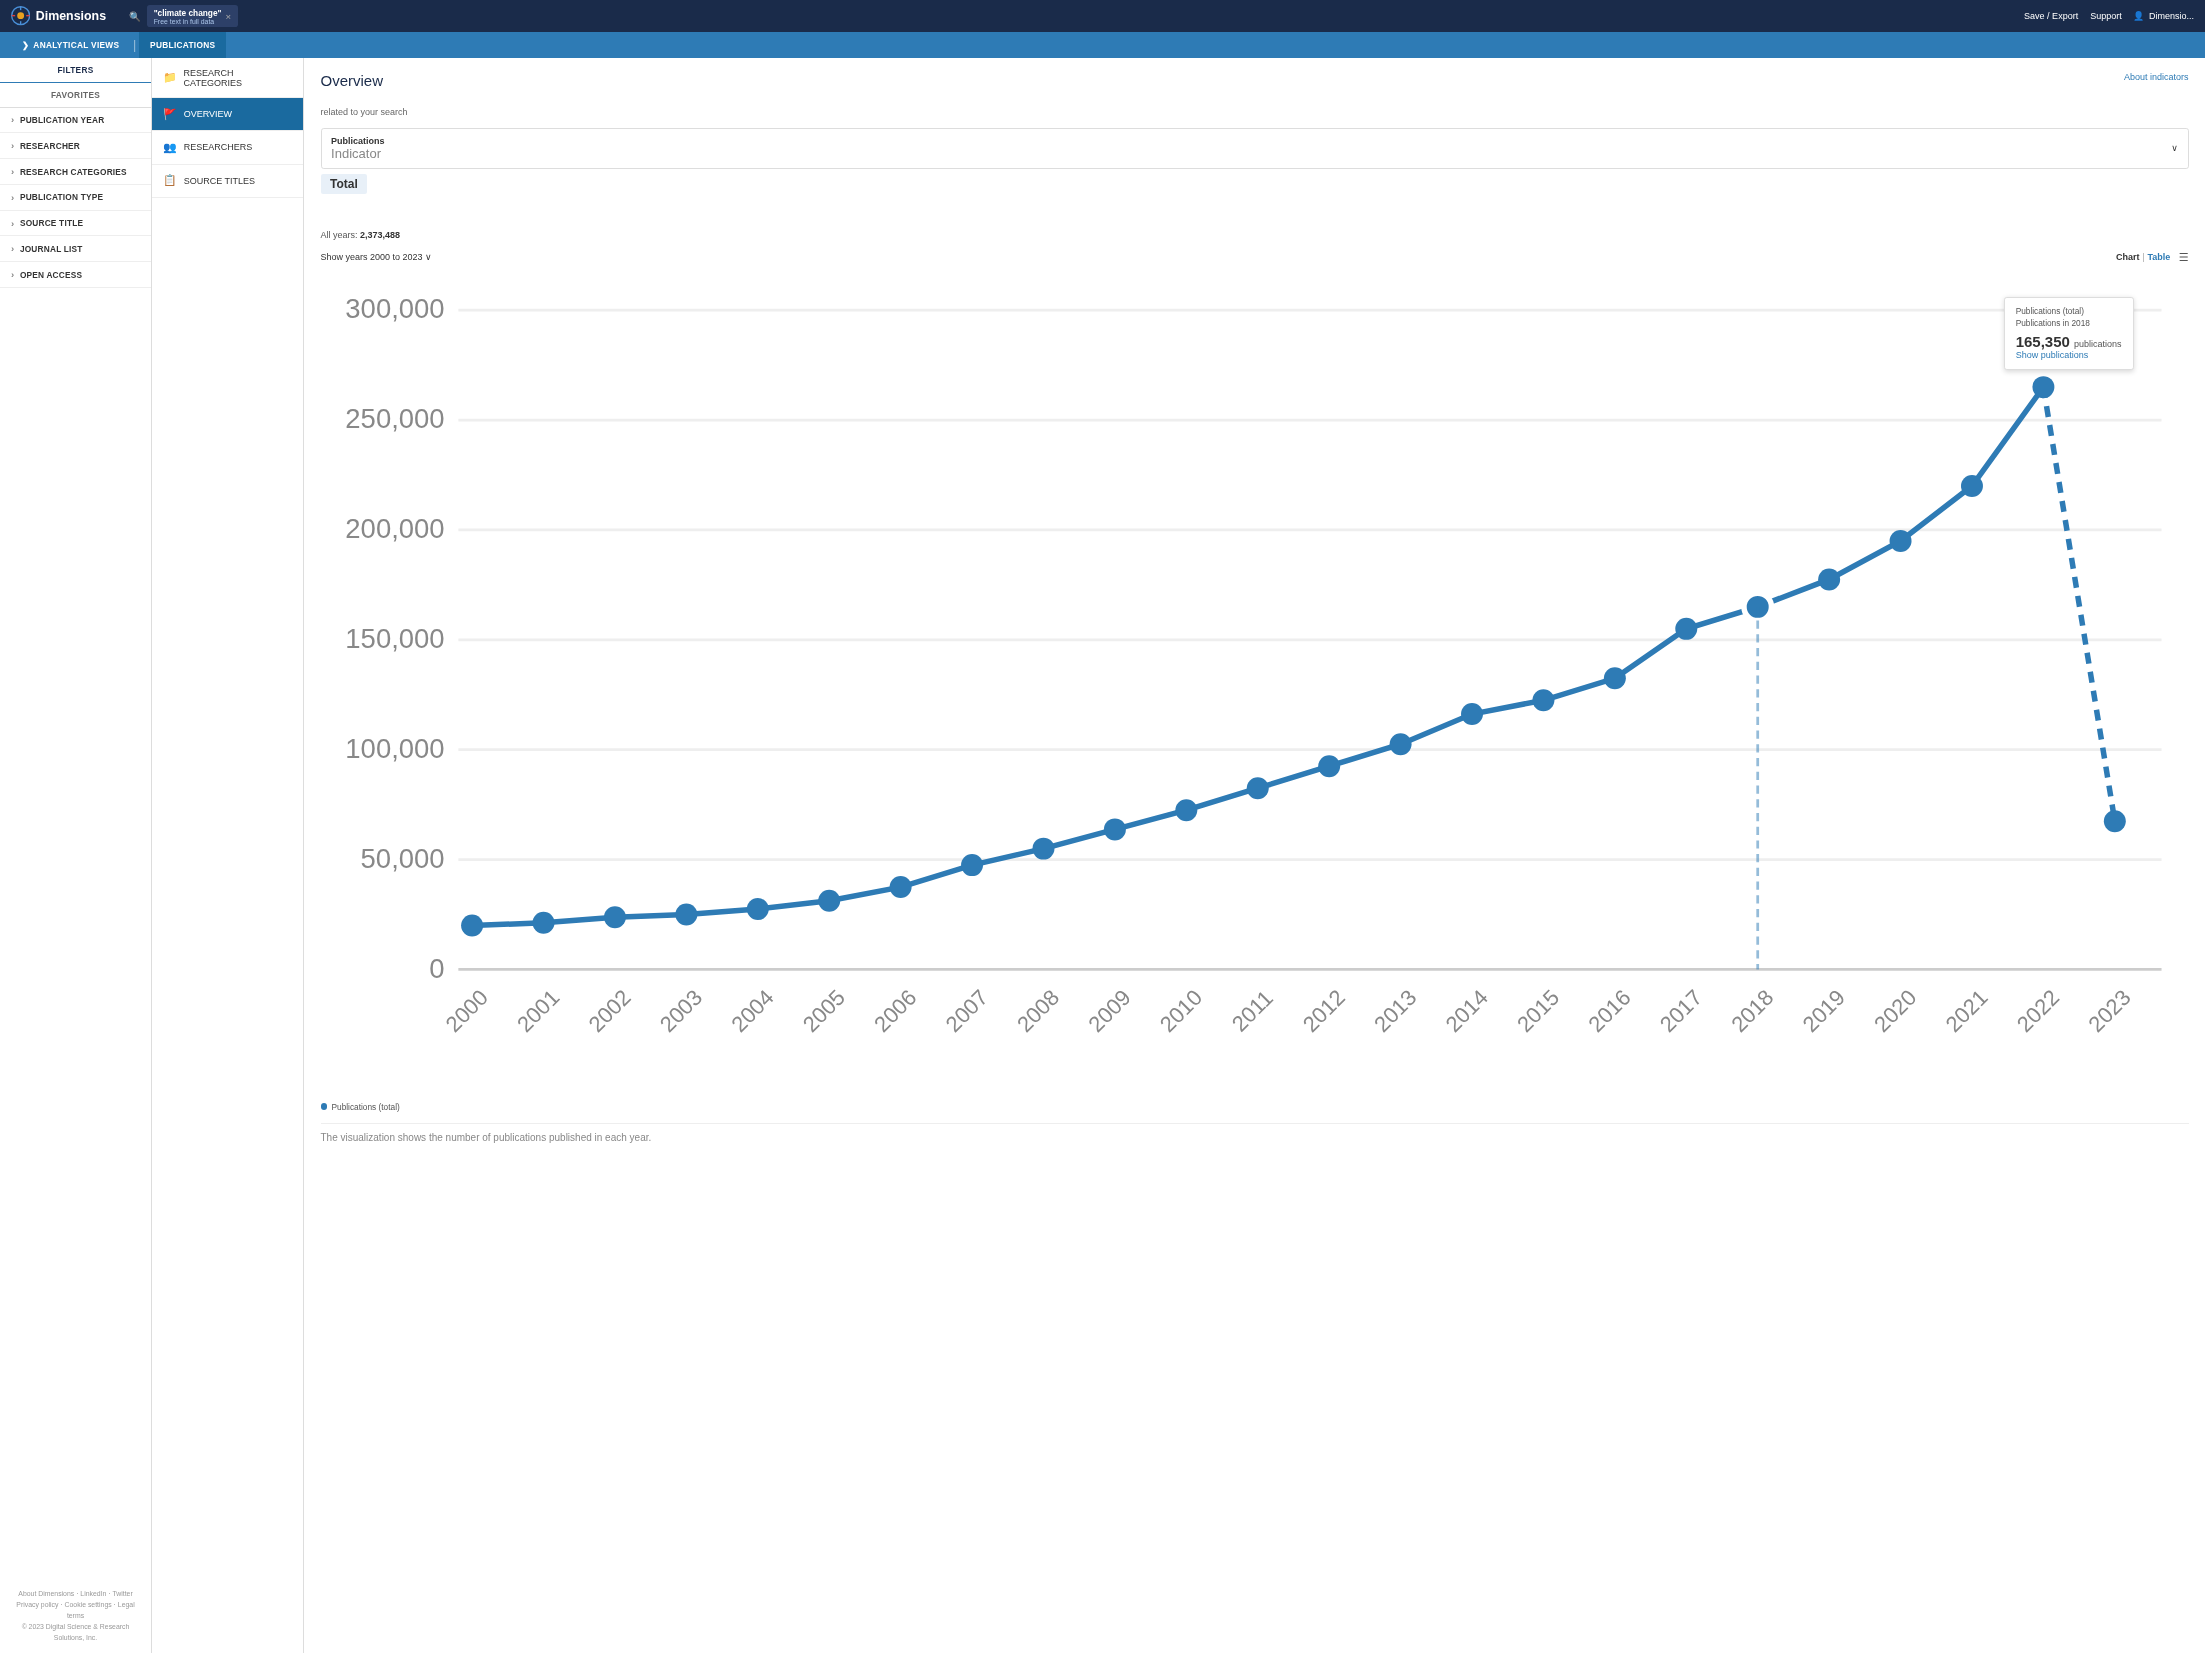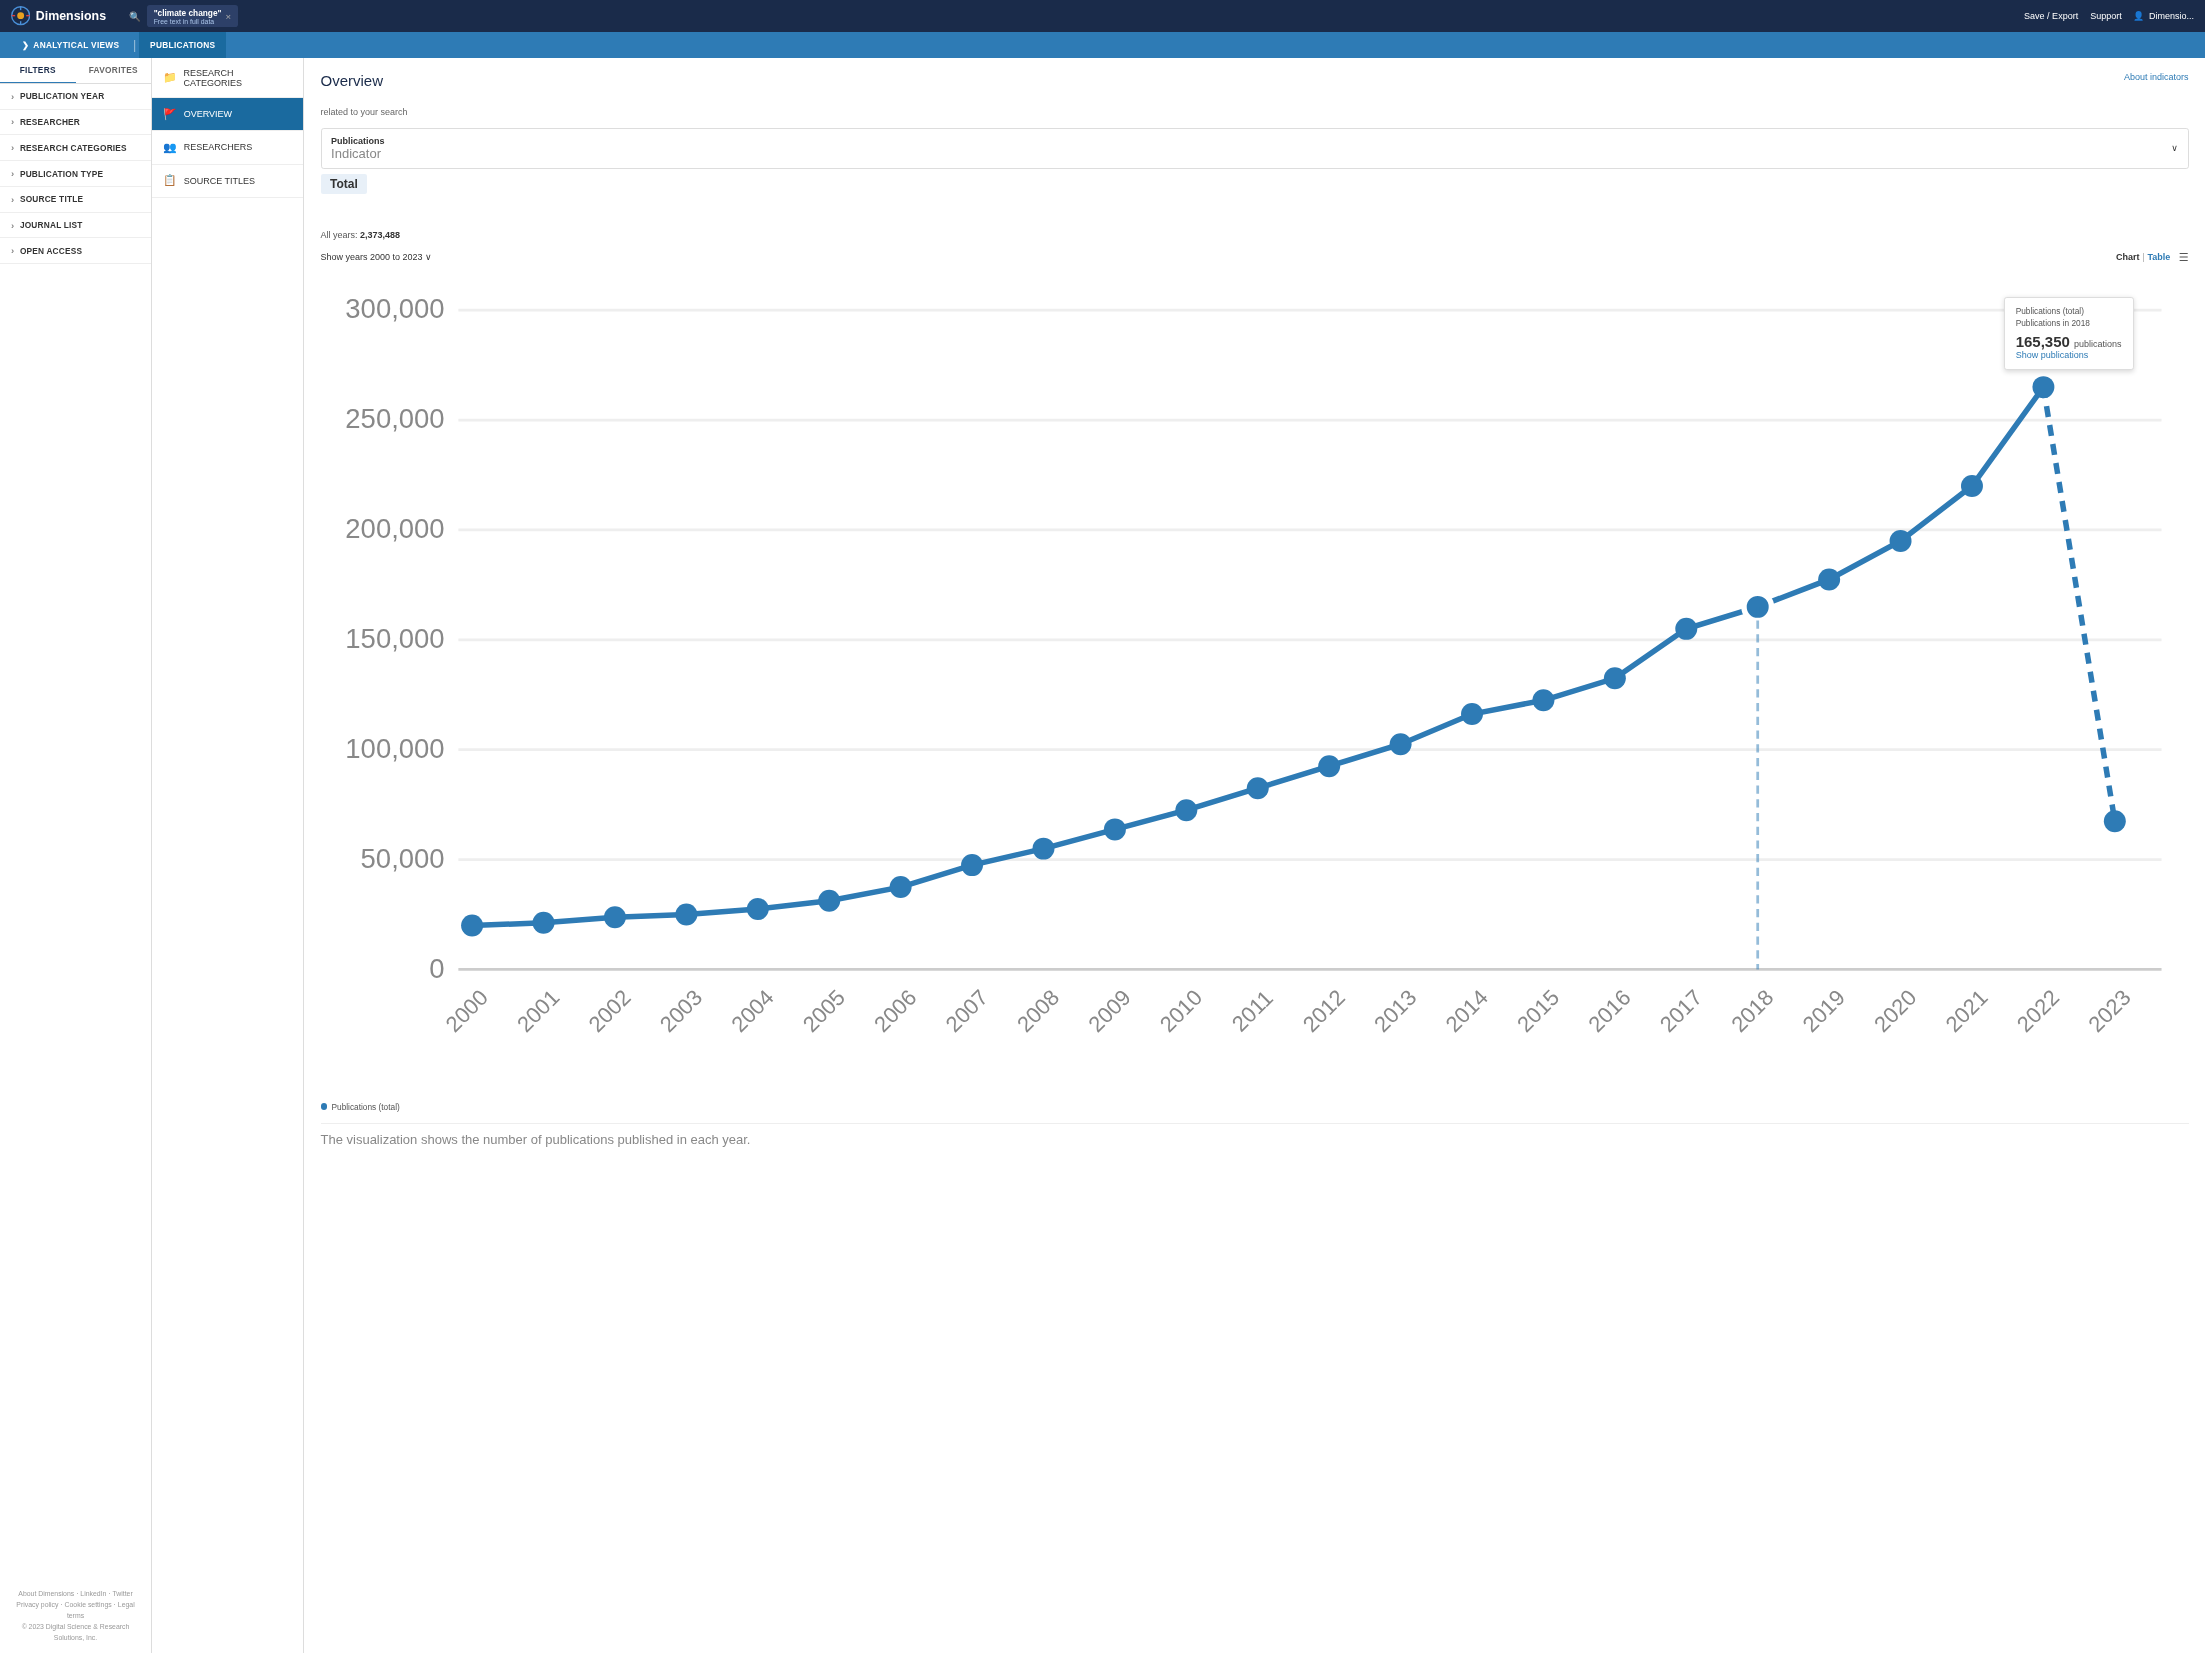--- a/index.html
+++ b/index.html
@@ -101,20 +101,21 @@
       background: white;
       border-right: 0.7px solid #ddd;
       display: flex;
       flex-direction: column;
       overflow-y: auto;
       flex-shrink: 0;
     }
     .sidebar-tabs {
       display: flex;
       border-bottom: 0.7px solid #ddd;
+      flex-direction: column;
     }
     .sidebar-tab {
       flex: 1;
       text-align: center;
       padding: 6.9px 0;
       font-size: 8.3px;
       font-weight: bold;
       letter-spacing: 0.3px;
       cursor: pointer;
       color: #666;
@@ -276,21 +277,21 @@
       margin-bottom: 11px;
     }
     .legend-dot {
       width: 6.9px;
       height: 6.9px;
       border-radius: 50%;
       background: #2e7bb5;
     }
 
     .chart-description {
-      font-size: 13px;
+      font-size: 10px;
       color: #888;
       border-top: 0.7px solid #eee;
       padding-top: 8.3px;
       margin-top: 5.5px;
     }
   </style>
 </head>
 <body>
 
 <nav class="top-nav">

